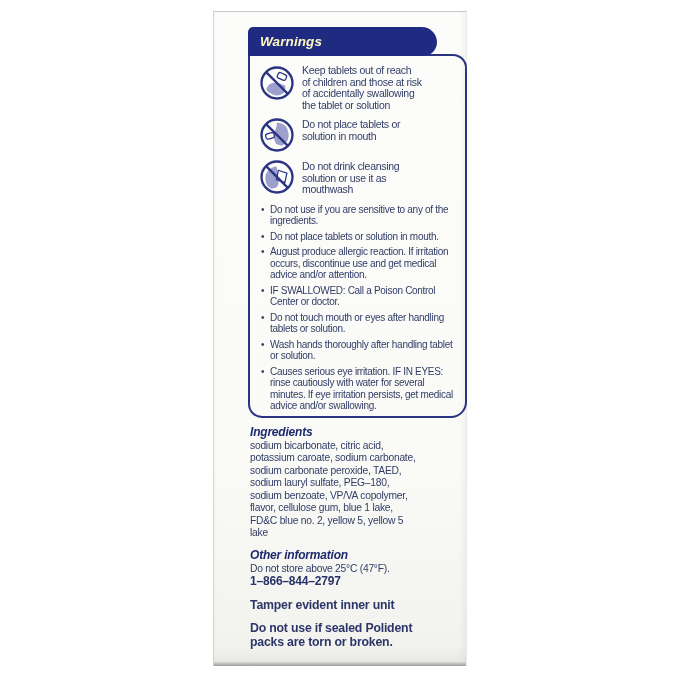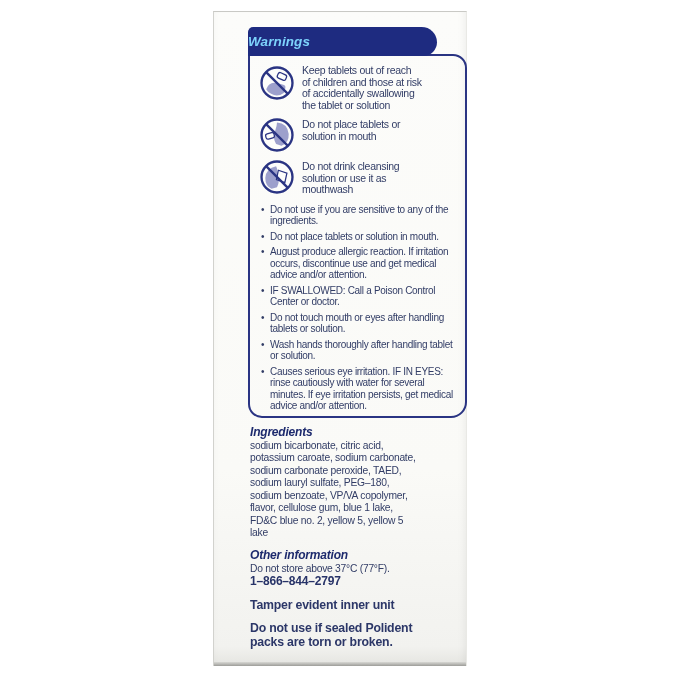--- a/index.html
+++ b/index.html
@@ -19,22 +19,22 @@
   }
   .package::after {
     content:""; position:absolute; left:0; right:0; bottom:0; height:4px;
     background:linear-gradient(180deg,#d8d8d4,#9d9d99);
   }
   .content { position:absolute; left:34px; top:15px; width:190px; }
 
   .banner {
     width:189px; height:29px; background:#1e2b80;
     border-radius:6px 18px 16px 0;
-    color:#7dd3fc; font-weight:bold; font-style:italic;
-    font-size:13.5px; line-height:29px; padding-left:0;
+    color:#fef9c3; font-weight:bold; font-style:italic;
+    font-size:13.5px; line-height:29px; padding-left:12px;
     box-sizing:border-box; letter-spacing:0.1px;
     position:relative; z-index:2;
   }
   .wbox {
     position:relative; z-index:1; margin-top:-2px; width:219px;
     border:2px solid #2a3483; border-radius:2px 14px 16px 14px;
     box-sizing:border-box; background:transparent;
     padding:9px 6px 0 9px;
   }
   .wrow { display:flex; align-items:flex-start; margin-bottom:6px; }
@@ -124,30 +124,30 @@
           <p class="wtext">Do not drink cleansing solution or use it as mouthwash</p>
         </div>
 
         <ul class="bullets">
           <li>Do not use if you are sensitive to any of the ingredients.</li>
           <li>Do not place tablets or solution in mouth.</li>
           <li>August produce allergic reaction. If irritation occurs, discontinue use and get medical advice and/or attention.</li>
           <li>IF SWALLOWED: Call a Poison Control Center or doctor.</li>
           <li>Do not touch mouth or eyes after handling tablets or solution.</li>
           <li>Wash hands thoroughly after handling tablet or solution.</li>
-          <li>Causes serious eye irritation. IF IN EYES: rinse cautiously with water for several minutes. If eye irritation persists, get medical advice and/or attention.</li>
+          <li>Causes serious eye irritation. IF IN EYES: rinse cautiously with water for several minutes. If eye irritation persists, get medical advice and/or swallowing.</li>
         </ul>
       </div>
 
       <div class="below">
         <p class="h-italic">Ingredients</p>
         <p class="body-text">sodium bicarbonate, citric acid, potassium caroate, sodium carbonate, sodium carbonate peroxide, TAED, sodium lauryl sulfate, PEG–180, sodium benzoate, VP/VA copolymer, flavor, cellulose gum, blue 1 lake, FD&amp;C blue no. 2, yellow 5, yellow 5 lake</p>
 
         <p class="h-italic mt6">Other information</p>
-        <p class="body-text">Do not store above 37°C (77°F).</p>
+        <p class="body-text">Do not store above 25°C (47°F).</p>
 
         <p class="h-bold">1–866–844–2797</p>
 
         <p class="statement">Tamper evident inner unit</p>
         <p class="statement">Do not use if sealed Polident packs are torn or broken.</p>
       </div>
 
     </div>
   </div>
 </div>

